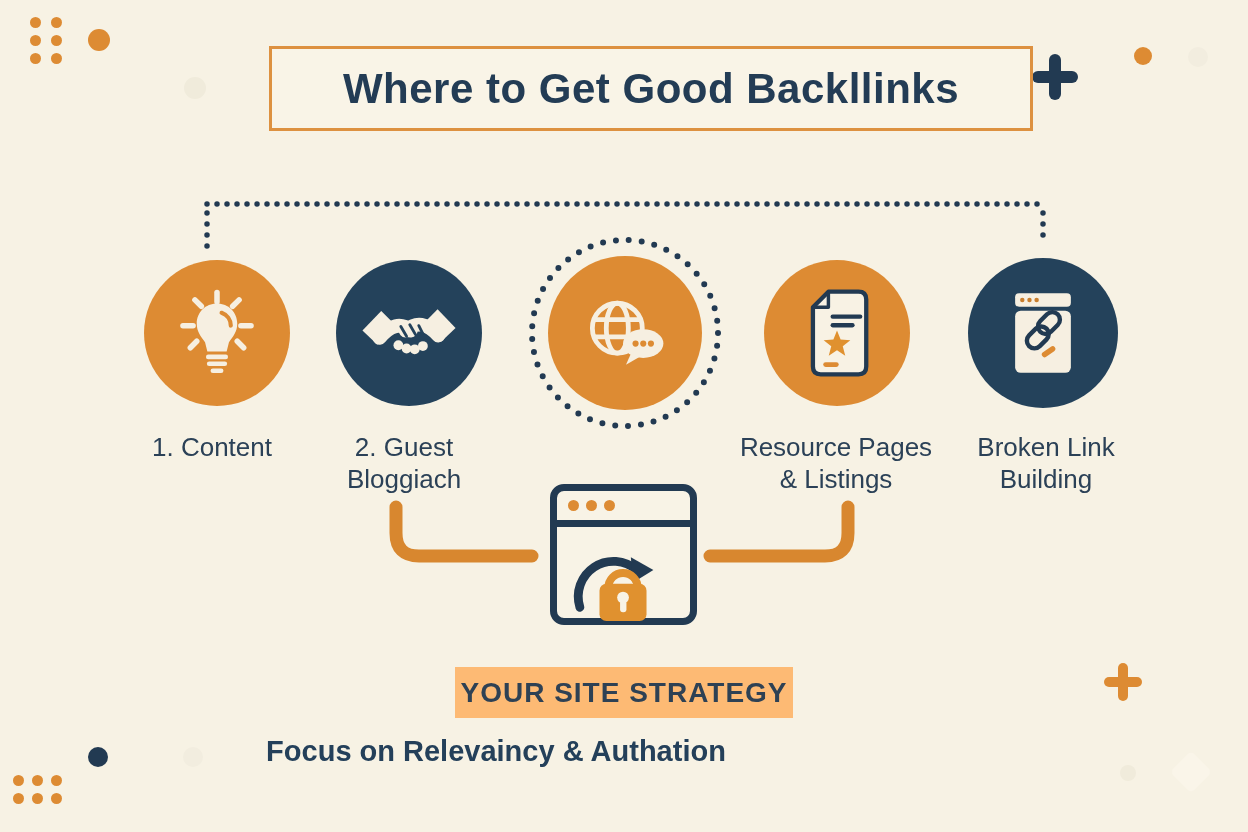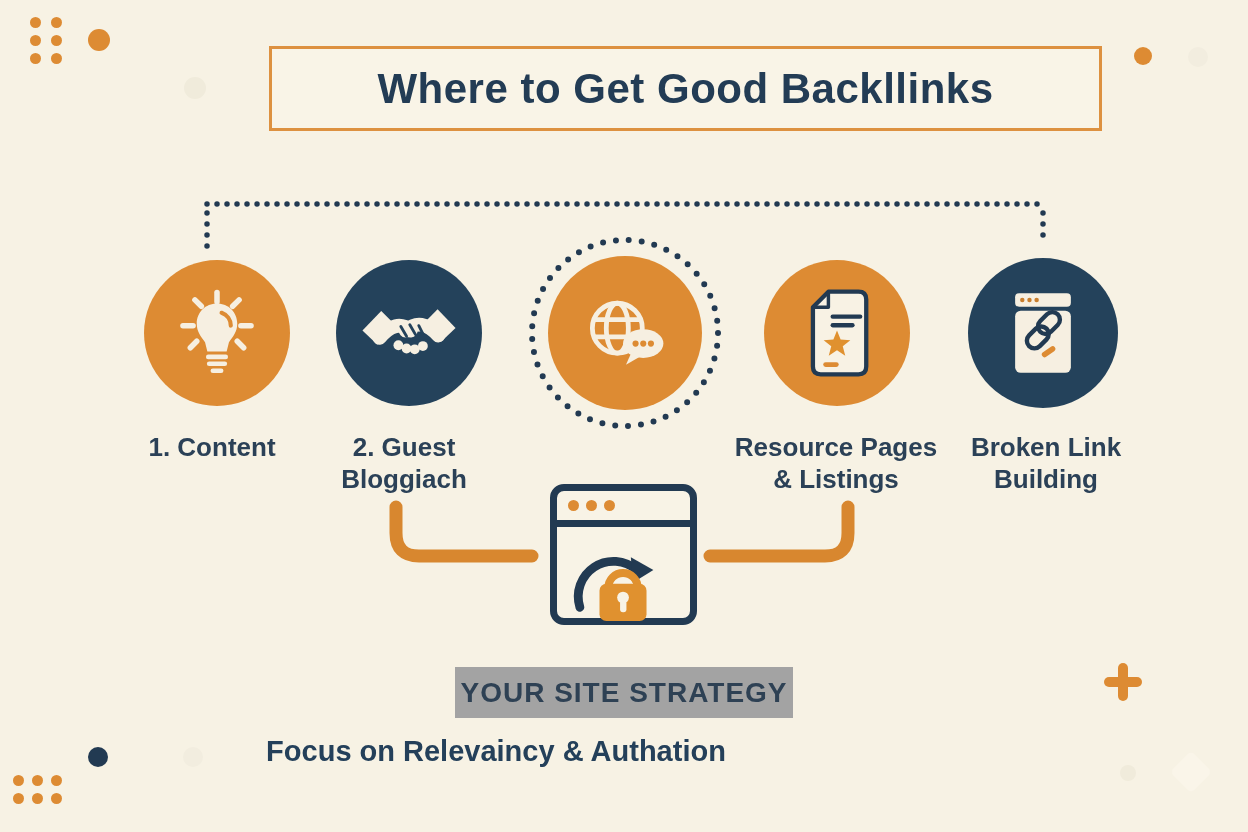--- a/index.html
+++ b/index.html
@@ -5,21 +5,21 @@
   html,body{margin:0;padding:0;}
   .stage{
     position:relative;
     width:1248px;height:832px;
     background:#F7F2E4;
     overflow:hidden;
     font-family:"Liberation Sans",sans-serif;
   }
   
   .title-box{
-    position:absolute;left:269px;top:46px;width:833px;height:85px;
+    position:absolute;left:269px;top:46px;width:764px;height:85px;
     border:3px solid #DD9140;background:#F9F4E7;
     display:flex;align-items:center;justify-content:center;
     box-sizing:border-box;
   }
   .title-text{
     font-size:42px;font-weight:700;color:#233C55;letter-spacing:.5px;
   }
   
   .wire-layer{position:absolute;left:0;top:0;pointer-events:none;}
   
@@ -31,42 +31,42 @@
   .node.navy{background:#24425B;}
   .n1{left:144px;top:260px;width:146px;height:146px;}
   .n2{left:336px;top:260px;width:146px;height:146px;}
   .n3{left:548px;top:256px;width:154px;height:154px;}
   .n4{left:764px;top:260px;width:146px;height:146px;}
   .n5{left:968px;top:258px;width:150px;height:150px;}
   
   .step-label{
     position:absolute;top:431px;width:240px;
     text-align:center;font-size:26px;line-height:32px;
-    font-weight:700;color:#2B4157;
+    font-weight:400;color:#2B4157;
   }
   .l1{left:92px;}
   .l2{left:284px;}
   .l4{left:716px;}
   .l5{left:926px;}
   
   .browser{
     position:absolute;left:550px;top:484px;width:147px;height:141px;
     border:7px solid #223A52;border-radius:14px;background:#F8F3E6;
     box-sizing:border-box;
   }
   .browser-topbar{
     height:29px;border-bottom:7px solid #223A52;
     display:flex;align-items:center;gap:7px;padding-left:11px;
   }
   .browser-dot{width:11px;height:11px;border-radius:50%;background:#DD8B33;}
   .browser-body{width:100%;height:96px;display:flex;align-items:center;justify-content:center;}
   
   .banner{
     position:absolute;left:455px;top:667px;width:338px;height:51px;
-    background:#a3a3a3;display:flex;align-items:center;justify-content:center;
+    background:#fdba74;display:flex;align-items:center;justify-content:center;
   }
   .banner-text{font-size:28px;font-weight:700;color:#2E4154;letter-spacing:1px;}
   .subtitle{
     position:absolute;left:0;top:735px;width:992px;text-align:center;
     font-size:29px;font-weight:700;color:#24405A;
   }
   
   .dotgrid{position:absolute;display:grid;}
   .dotgrid .d{width:11px;height:11px;border-radius:50%;background:#DD8B33;}
   .dg-tl{left:30px;top:17px;grid-template-columns:repeat(2,11px);column-gap:10px;row-gap:7px;}

